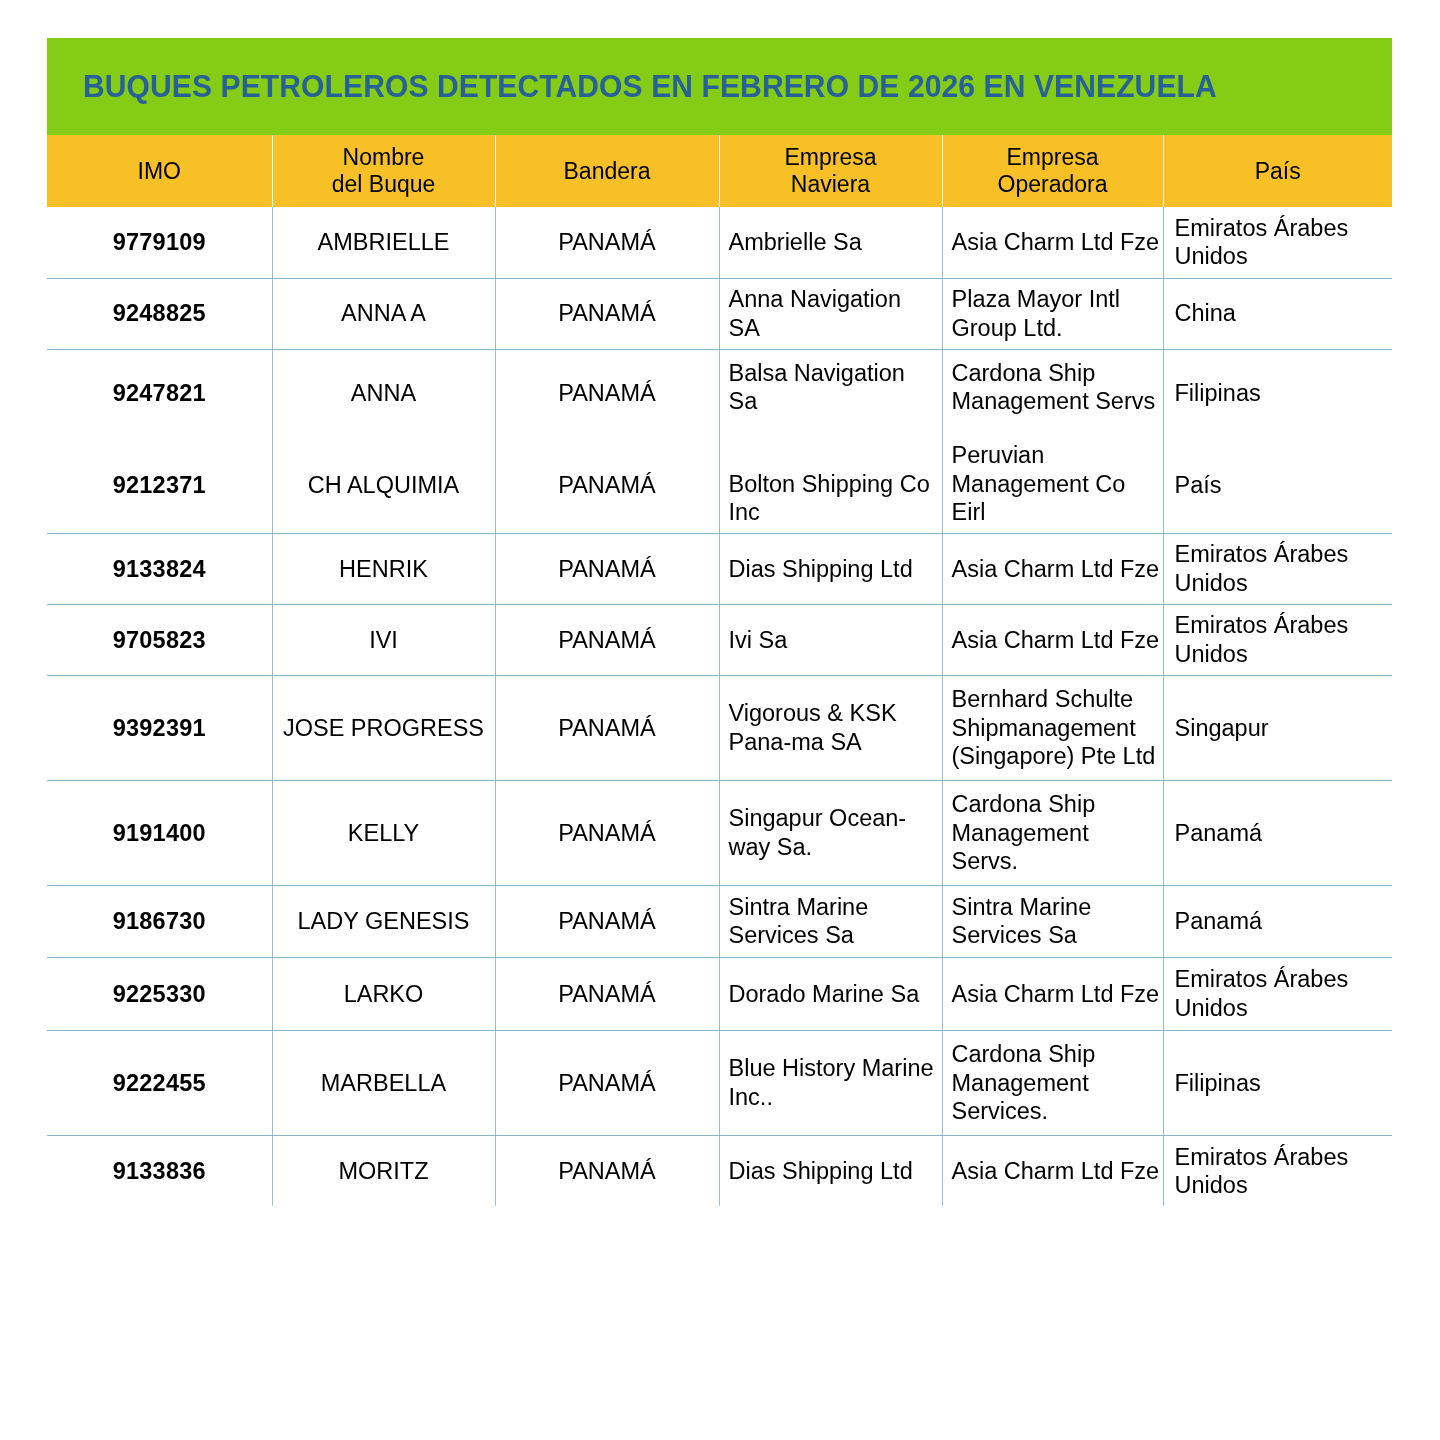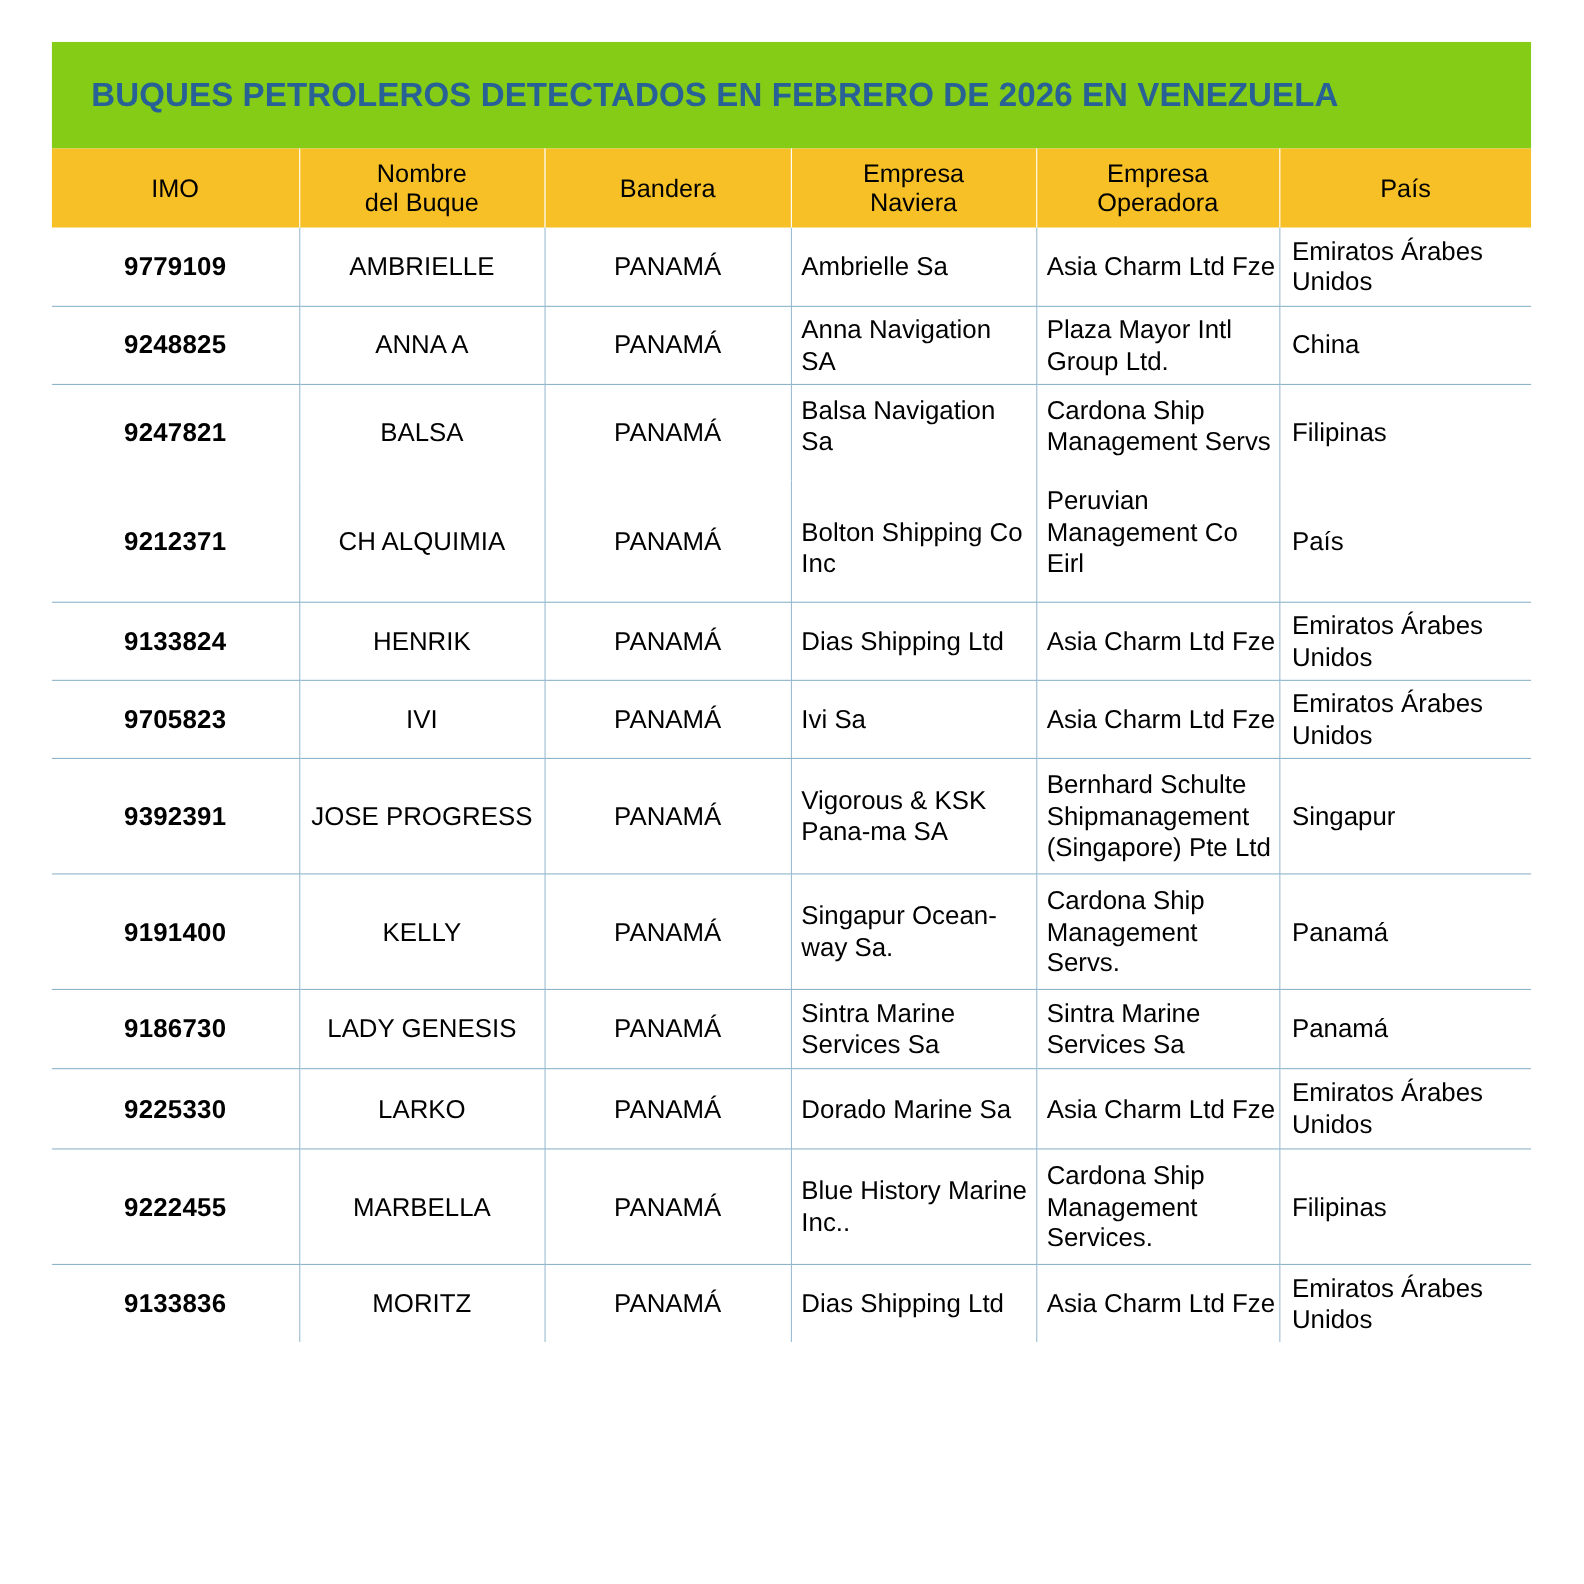--- a/index.html
+++ b/index.html
@@ -93,21 +93,21 @@
   td.c-name     { text-align: center; }
   td.c-flag     { text-align: center; }
   td.c-shipper  { text-align: left;  padding-left: 9px;  padding-right: 4px; }
   td.c-operator { text-align: left;  padding-left: 9px;  padding-right: 3px; }
   td.c-country  { text-align: left;  padding-left: 11px; padding-right: 4px; }
 
   
   tr.tall-top  td.c-shipper,
   tr.tall-top  td.c-operator { vertical-align: top; padding-top: 9px; }
   tr.tall-bot  td.c-shipper,
-  tr.tall-bot  td.c-operator { vertical-align: bottom; padding-bottom: 20px; }
+  tr.tall-bot  td.c-operator { vertical-align: bottom; padding-bottom: 6px; }
 </style>
 </head>
 <body>
 
 <div id="page">
 
   <div id="title-band">
     <div id="title-text">BUQUES PETROLEROS DETECTADOS EN FEBRERO DE 2026 EN VENEZUELA</div>
   </div>
 
@@ -157,21 +157,21 @@
         <tr style="height: 71px;">
           <td class="c-imo">9248825</td>
           <td class="c-name">ANNA A</td>
           <td class="c-flag">PANAMÁ</td>
           <td class="c-shipper">Anna Navigation SA</td>
           <td class="c-operator">Plaza Mayor Intl Group Ltd.</td>
           <td class="c-country">China</td>
         </tr>
         <tr class="no-bottom-rule tall-top" style="height: 88px;">
           <td class="c-imo">9247821</td>
-          <td class="c-name">BALSA</td>
+          <td class="c-name">ANNA</td>
           <td class="c-flag">PANAMÁ</td>
           <td class="c-shipper">Balsa Navigation Sa</td>
           <td class="c-operator">Cardona Ship Management Servs</td>
           <td class="c-country">Filipinas</td>
         </tr>
         <tr class="tall-bot" style="height: 89px;">
           <td class="c-imo">9212371</td>
           <td class="c-name">CH ALQUIMIA</td>
           <td class="c-flag">PANAMÁ</td>
           <td class="c-shipper">Bolton Shipping Co Inc</td>

